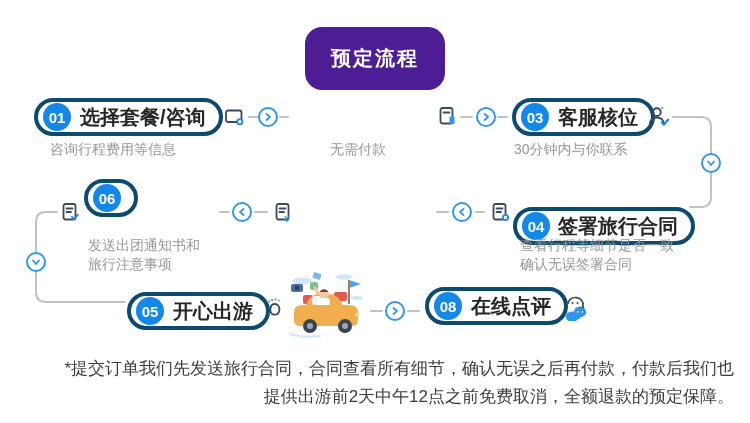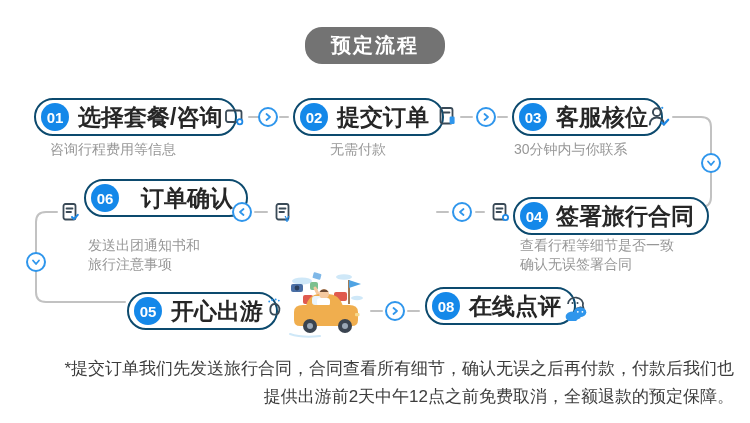--- a/index.html
+++ b/index.html
@@ -2,37 +2,37 @@
 <html><head>
 <meta charset="utf-8">
 <style>
   * { margin:0; padding:0; box-sizing:border-box; }
   html,body { background:#fff; }
   body { font-family:"Liberation Sans", sans-serif; }
   .canvas { position:relative; width:750px; height:423px; background:#ffffff; overflow:hidden; }
 
   .title-pill {
     position:absolute; top:27px; left:50%; transform:translateX(-50%);
-    background:#737373; color:#fff; font-size:20px; font-weight:700;
-    letter-spacing:2px; padding:5px 26px; border-radius:17px; white-space:nowrap;
+    background:#4c1d95; color:#fff; font-size:20px; font-weight:700;
+    letter-spacing:2px; padding:18px 26px; border-radius:17px; white-space:nowrap;
   }
 
   .connectors { position:absolute; left:0; top:0; }
 
   .step-box {
     position:absolute; display:inline-flex; align-items:center;
-    height:38px; background:#fff; border:2px solid #0c4a6e; border-radius:19px;
+    height:38px; background:#fff; border:4px solid #0c4a6e; border-radius:19px;
     padding:0 13px 0 5px; gap:9px; white-space:nowrap; z-index:2;
   }
   .badge {
     width:28px; height:28px; border-radius:50%; background:#1488E9; color:#fff;
     font-size:15px; font-weight:700; display:flex; align-items:center; justify-content:center;
     flex:0 0 28px;
   }
-  .step-label { font-size:23px; font-weight:700; color:#262626; }
+  .step-label { font-size:20px; font-weight:700; color:#262626; }
 
   .desc { position:absolute; font-size:14px; color:#979797; white-space:nowrap; z-index:2;text-align:right; }
 
   .arrow-circle {
     position:absolute; width:20px; height:20px; border-radius:50%;
     border:2px solid #2F96EC; background:#fff; display:flex; align-items:center; justify-content:center;
     z-index:3;
   }
   .icon { position:absolute; z-index:2; display:block; }
 
@@ -80,24 +80,20 @@
     <rect x="4" y="5.5" width="15.5" height="11.5" rx="2" fill="none" stroke="#3A4A57" stroke-width="1.8"></rect>
     <circle cx="17.8" cy="16.8" r="2.6" fill="#fff" stroke="#1E88E5" stroke-width="1.8"></circle>
   </svg>
 
   <div class="arrow-circle" style="left:258px; top:107px;">
     <svg width="10" height="10" viewBox="0 0 10 10">
         <polyline points="3.5,2 7,5 3.5,8" fill="none" stroke="#2F96EC" stroke-width="1.8" stroke-linecap="round" stroke-linejoin="round"></polyline>
       </svg>
   </div>
 
-  <div class="step-box" style="left:293px; top:98px;">
-    <span class="badge">02</span>
-    <span class="step-label">提交订单</span>
-  </div>
   <div class="desc" style="left:330px; top:141px;">无需付款</div>
 
   <svg class="icon" style="left:435px; top:104px;" width="24" height="24" viewBox="0 0 24 24">
     <rect x="5.5" y="4" width="12" height="15.5" rx="2" fill="none" stroke="#3A4A57" stroke-width="1.8"></rect>
     <line x1="8.5" y1="8.5" x2="14.5" y2="8.5" stroke="#3A4A57" stroke-width="1.8" stroke-linecap="round"></line>
     <rect x="14.6" y="12.5" width="5" height="7.5" rx="1.2" fill="#2F96EC"></rect>
   </svg>
 
   <div class="arrow-circle" style="left:476px; top:107px;">
     <svg width="10" height="10" viewBox="0 0 10 10">
@@ -124,21 +120,21 @@
       </svg>
   </div>
 
   <svg class="icon" style="left:488px; top:200px;" width="24" height="24" viewBox="0 0 24 24">
     <rect x="5.5" y="4" width="12" height="15.5" rx="2" fill="none" stroke="#3A4A57" stroke-width="1.8"></rect>
     <line x1="8.5" y1="8.5" x2="14.5" y2="8.5" stroke="#3A4A57" stroke-width="1.8" stroke-linecap="round"></line>
     <line x1="8.5" y1="12" x2="13" y2="12" stroke="#3A4A57" stroke-width="1.8" stroke-linecap="round"></line>
     <circle cx="17.5" cy="17.5" r="2.6" fill="#fff" stroke="#1E88E5" stroke-width="1.8"></circle>
   </svg>
 
-  <div class="step-box" style="left:513px; top:197px;gap:8px;">
+  <div class="step-box" style="left:513px; top:207px;gap:8px;">
     <span class="badge">04</span>
     <span class="step-label">签署旅行合同</span>
   </div>
   <div class="desc" style="left:520px; top:237px;">查看行程等细节是否一致</div>
   <div class="desc" style="left:520px; top:256px;">确认无误签署合同</div>
 
   <div class="arrow-circle" style="left:452px; top:202px;">
     <svg width="10" height="10" viewBox="0 0 10 10">
         <polyline points="6.5,2 3,5 6.5,8" fill="none" stroke="#2F96EC" stroke-width="1.8" stroke-linecap="round" stroke-linejoin="round"></polyline>
       </svg>
@@ -160,21 +156,20 @@
 
   <svg class="icon" style="left:58px; top:200px;" width="24" height="24" viewBox="0 0 24 24">
     <rect x="5.5" y="4" width="12" height="15.5" rx="2" fill="none" stroke="#3A4A57" stroke-width="1.8"></rect>
     <line x1="8.5" y1="8.5" x2="14.5" y2="8.5" stroke="#3A4A57" stroke-width="1.8" stroke-linecap="round"></line>
     <line x1="8.5" y1="12" x2="13" y2="12" stroke="#3A4A57" stroke-width="1.8" stroke-linecap="round"></line>
     <polyline points="14,17 16,19 19.8,14.8" fill="none" stroke="#1E88E5" stroke-width="2" stroke-linecap="round" stroke-linejoin="round"></polyline>
   </svg>
 
   <div class="step-box" style="left:84px; top:179px;gap:22px;">
     <span class="badge">06</span>
-    <span class="step-label">订单确认</span>
   </div>
   <div class="desc" style="left:88px; top:256px;">旅行注意事项</div>
   <div class="desc" style="left:88px; top:237px;">发送出团通知书和</div>
 
   <div class="arrow-circle" style="left:26px; top:252px;">
     <svg width="10" height="10" viewBox="0 0 10 10">
         <polyline points="2,3.5 5,7 8,3.5" fill="none" stroke="#2F96EC" stroke-width="1.8" stroke-linecap="round" stroke-linejoin="round"></polyline>
       </svg>
   </div>
 

